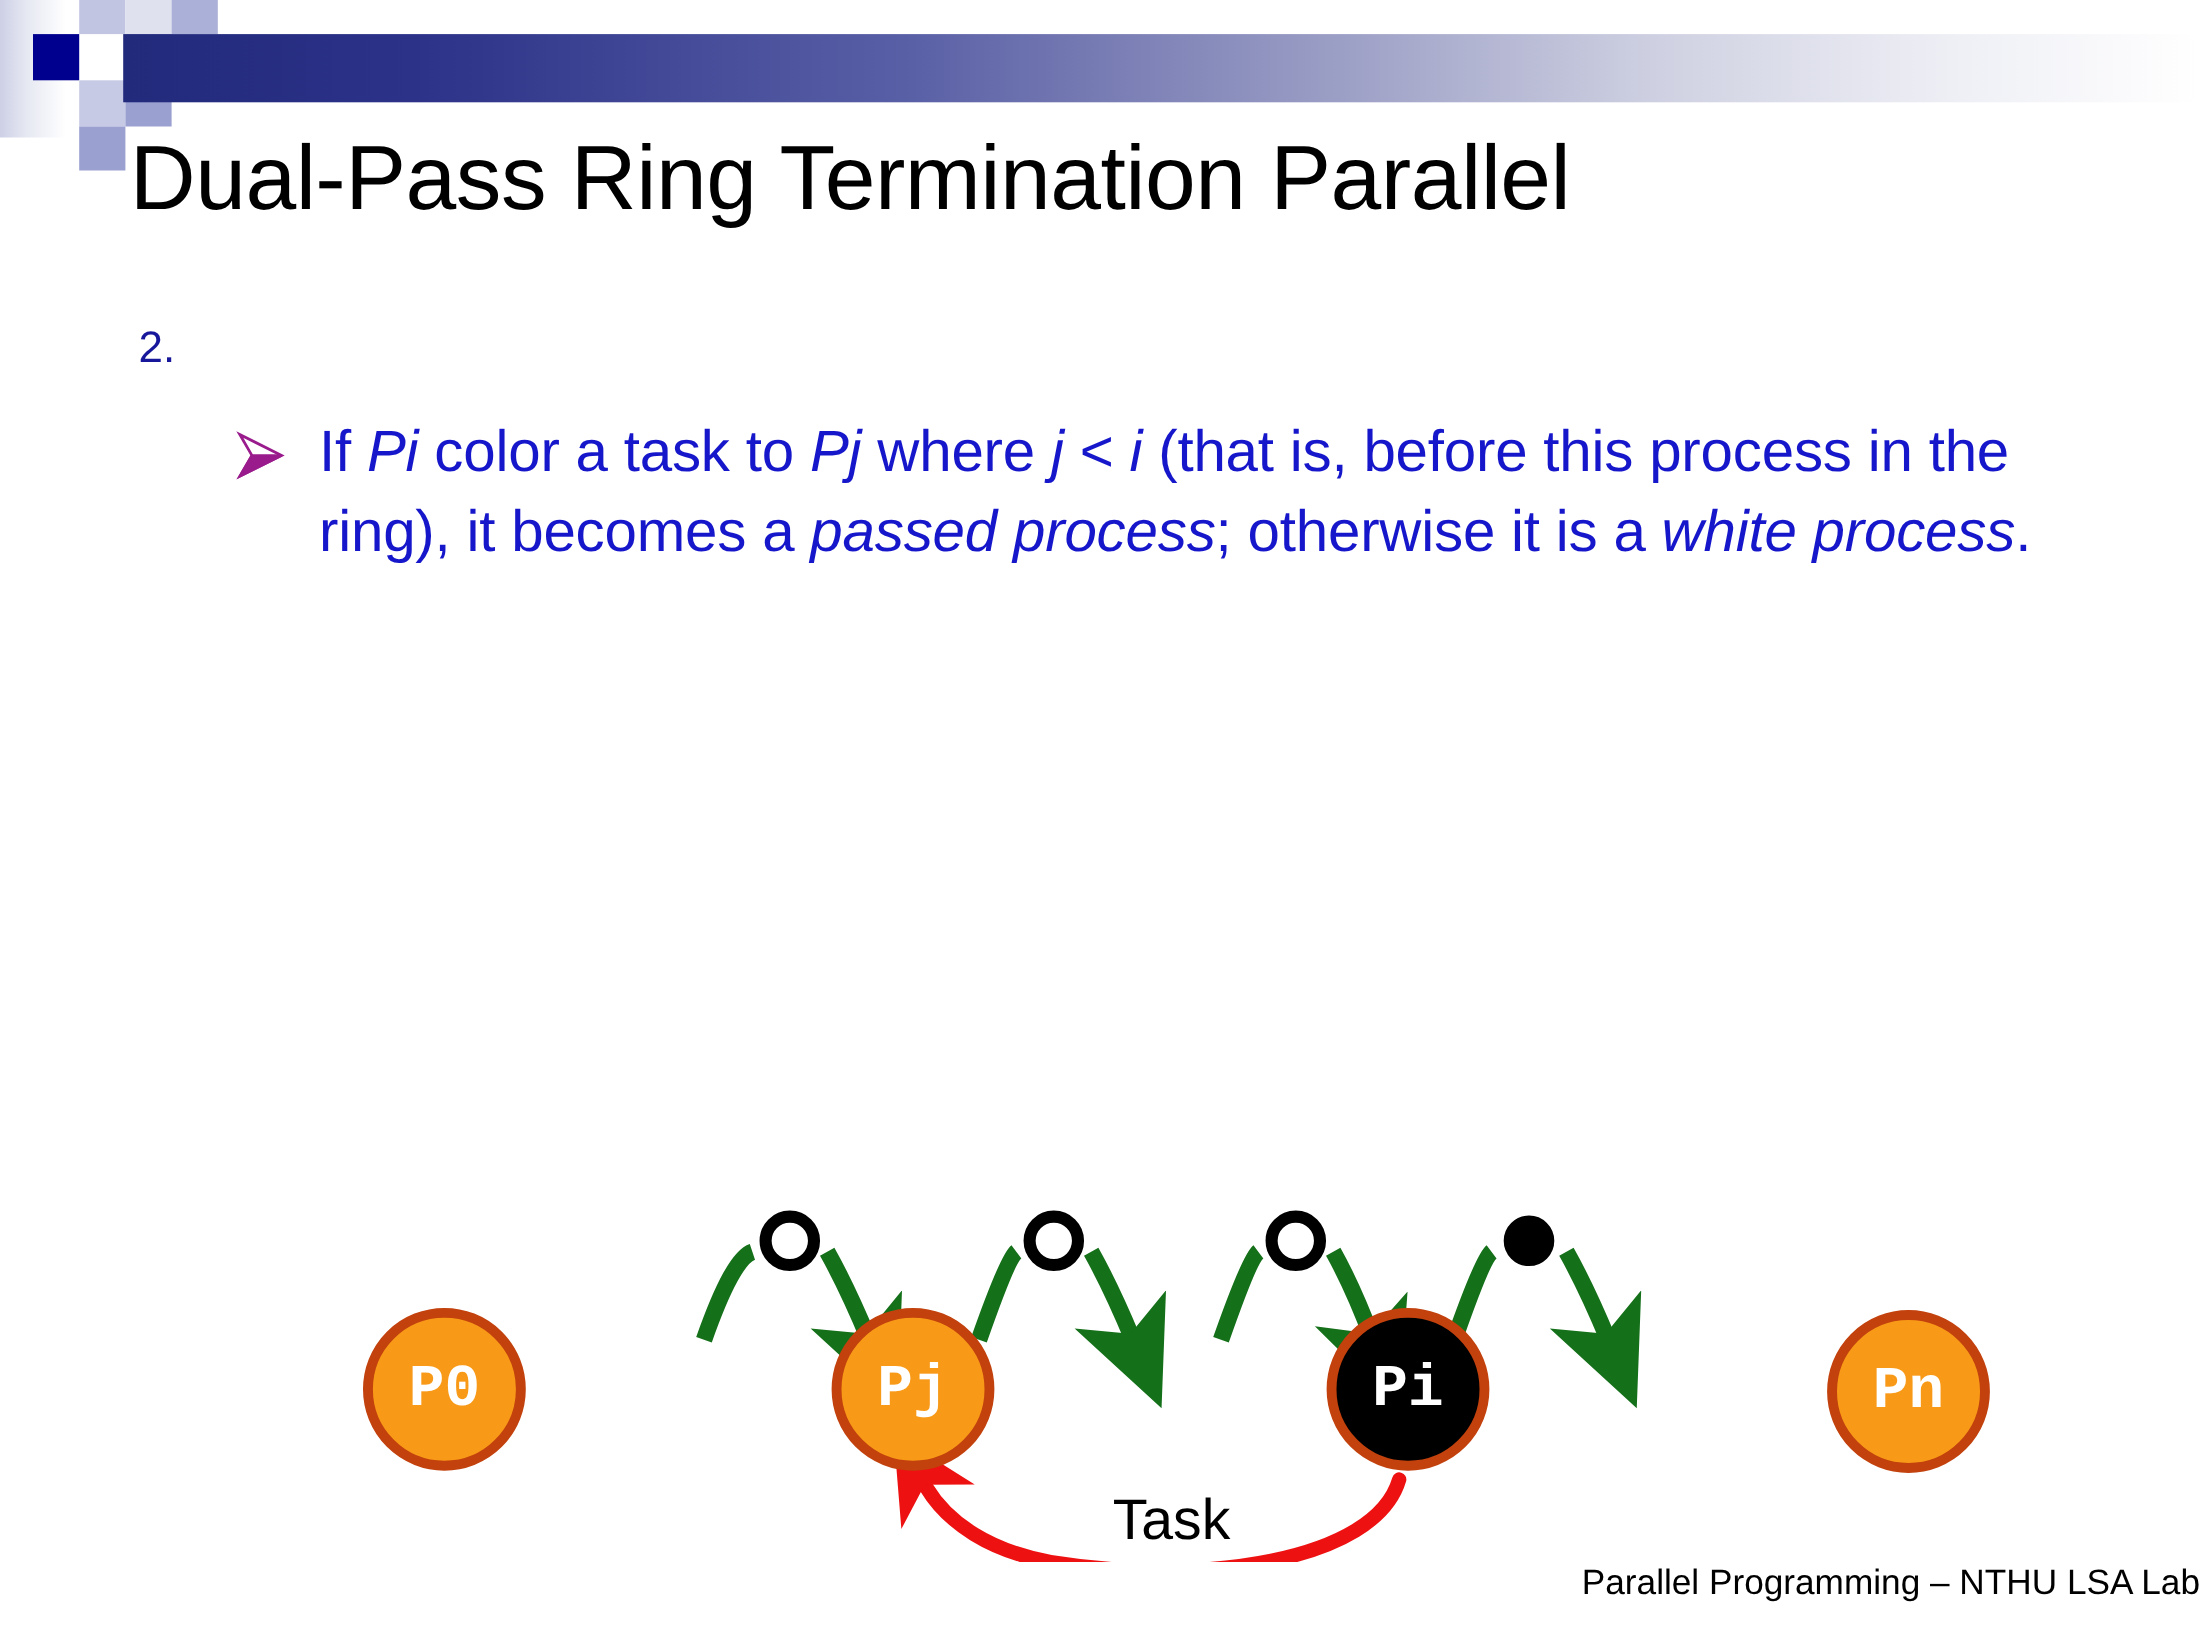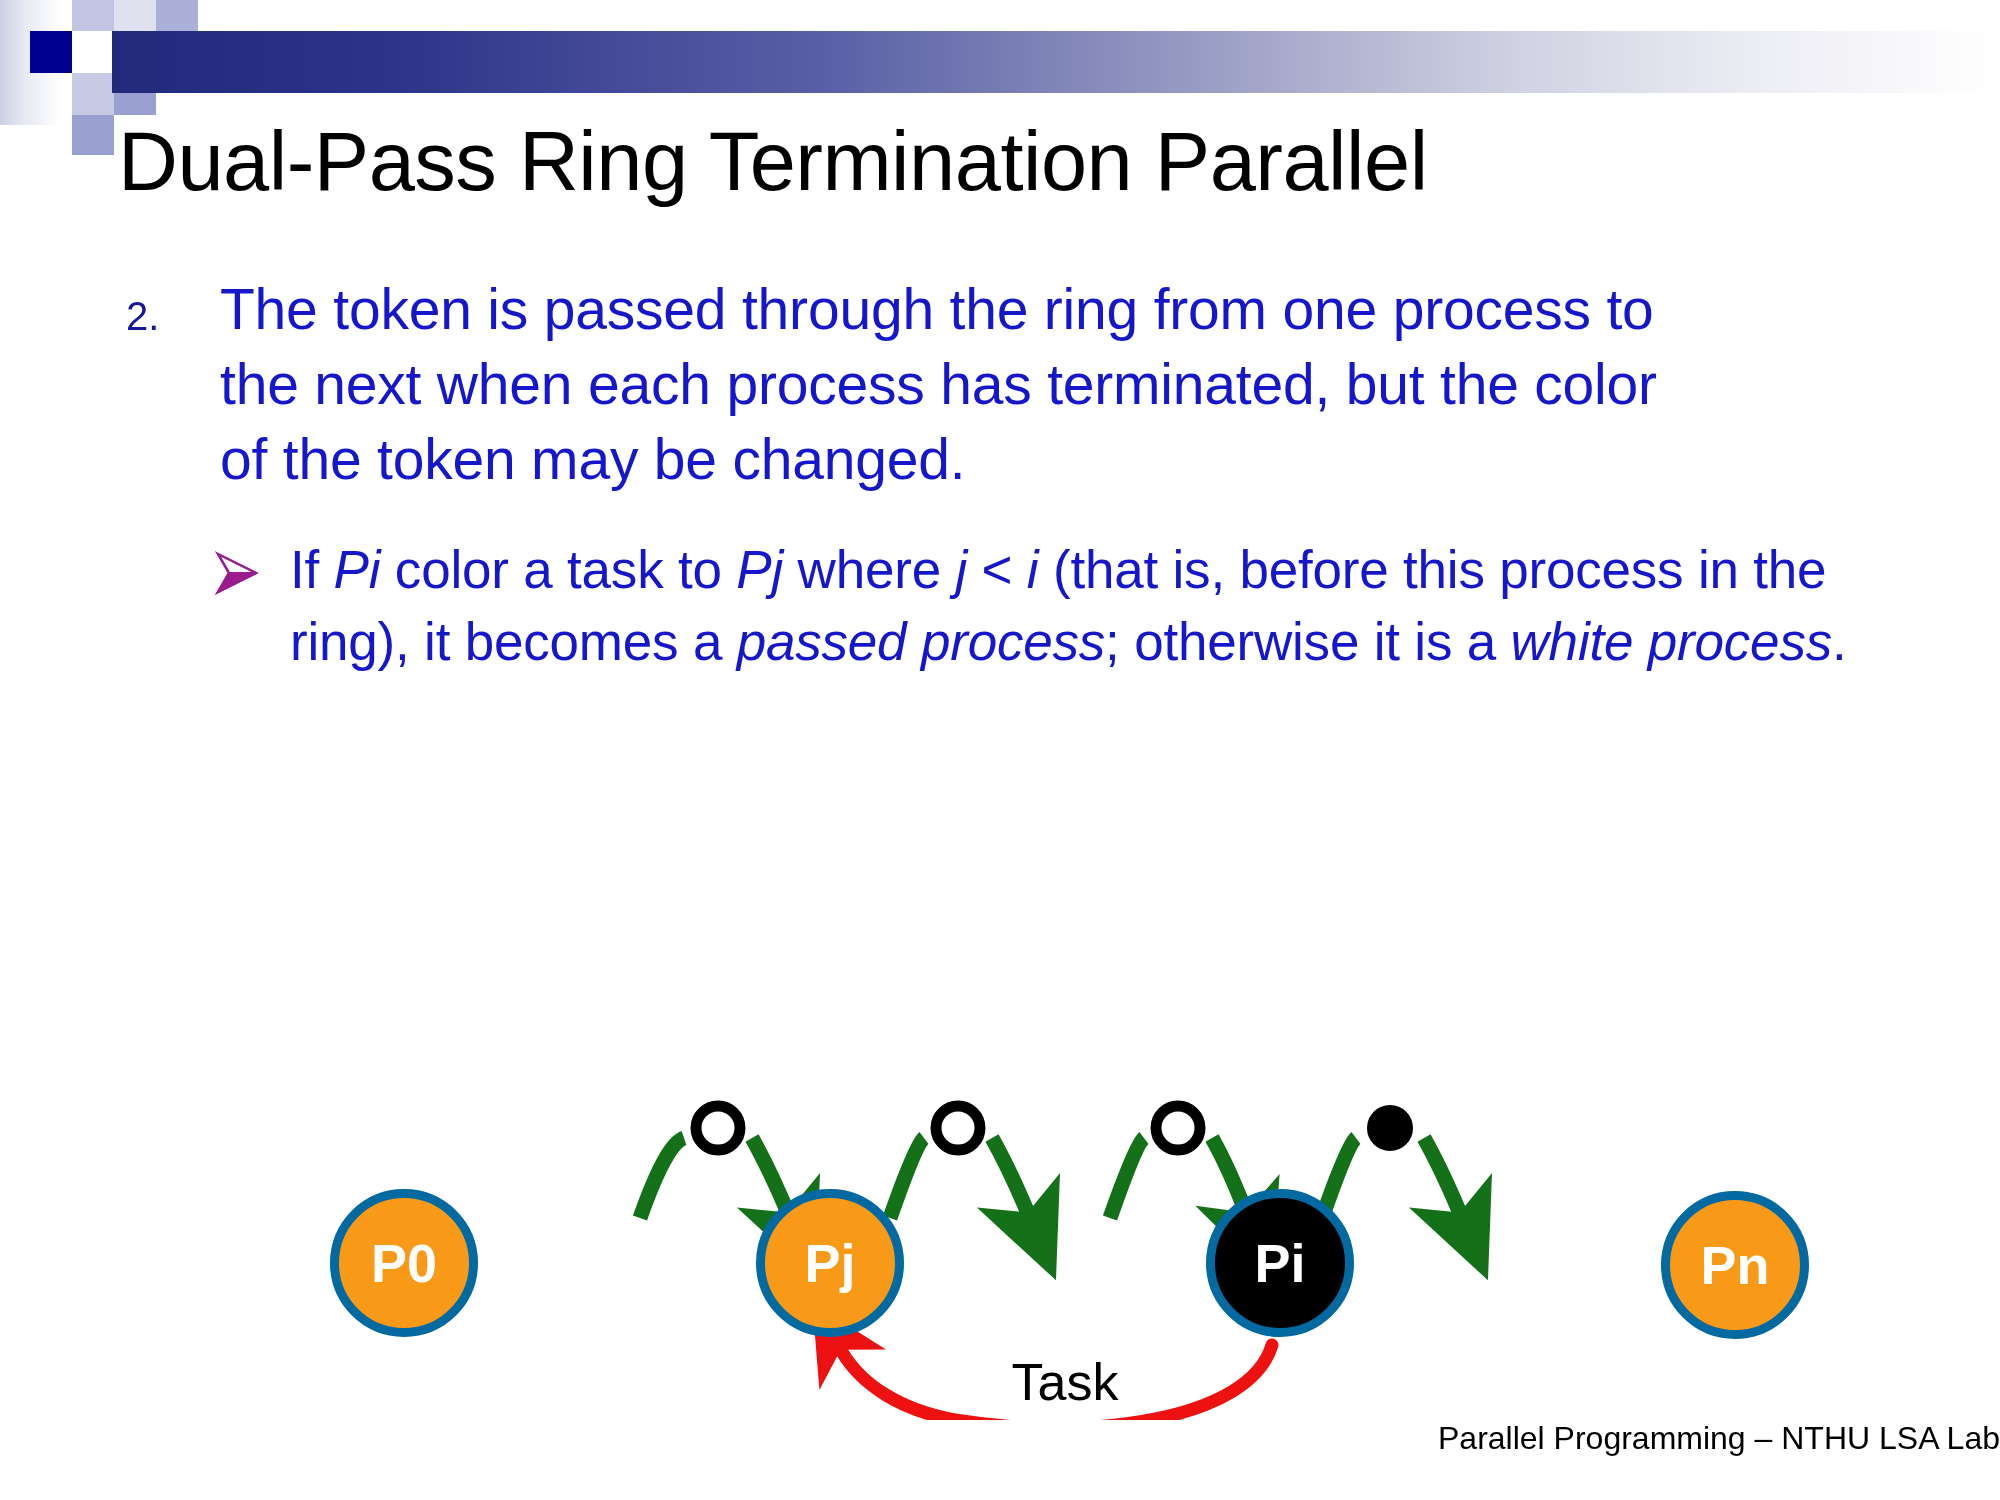--- a/index.html
+++ b/index.html
@@ -112,29 +112,29 @@
   #ring-diagram {
     position: absolute;
     left: 0;
     top: 1090px;
     width: 2000px;
     height: 330px;
   }
   .proc-node {
     position: absolute;
     border-radius: 50%;
-    border: 9px solid #0369a1;
+    border: 9px solid #c2410c;
     box-sizing: border-box;
     display: flex;
     align-items: center;
     justify-content: center;
     color: #ffffff;
     font-weight: bold;
     font-size: 54px;
-    font-family: Liberation Sans, sans-serif;
+    font-family: Liberation Mono, monospace;
   }
   .proc-orange { background: #f89a18; }
   .proc-black  { background: #000000; }
 
   
   #footer-text {
     position: absolute;
     left: 0;
     top: 1420px;
     width: 2000px;
@@ -161,21 +161,20 @@
 
   <div class="grad-bar"></div>
 </div>
 
 <div id="page-title">Dual-Pass Ring Termination Parallel</div>
 
 <div id="content">
 
   <div class="numbered-item">
     <div class="num-marker">2.</div>
-    <div class="num-text">The token is passed through the ring from one process to the next when each process has terminated, but the color of the token may be changed.</div>
   </div>
 
   <div class="sub-list">
 
     <div class="sub-item" style="margin-top:36px;">
       <div class="sub-marker">
         <svg width="56" height="56" viewBox="0 0 56 56" aria-hidden="true">
           <path d="M10 8 L48 27 L10 46 L21 27 Z" fill="none" stroke="#991b8c" stroke-width="2.5"></path>
           <path d="M10 46 L21 27 L48 27 Z" fill="#991b8c" stroke="#991b8c" stroke-width="2"></path>
         </svg>

